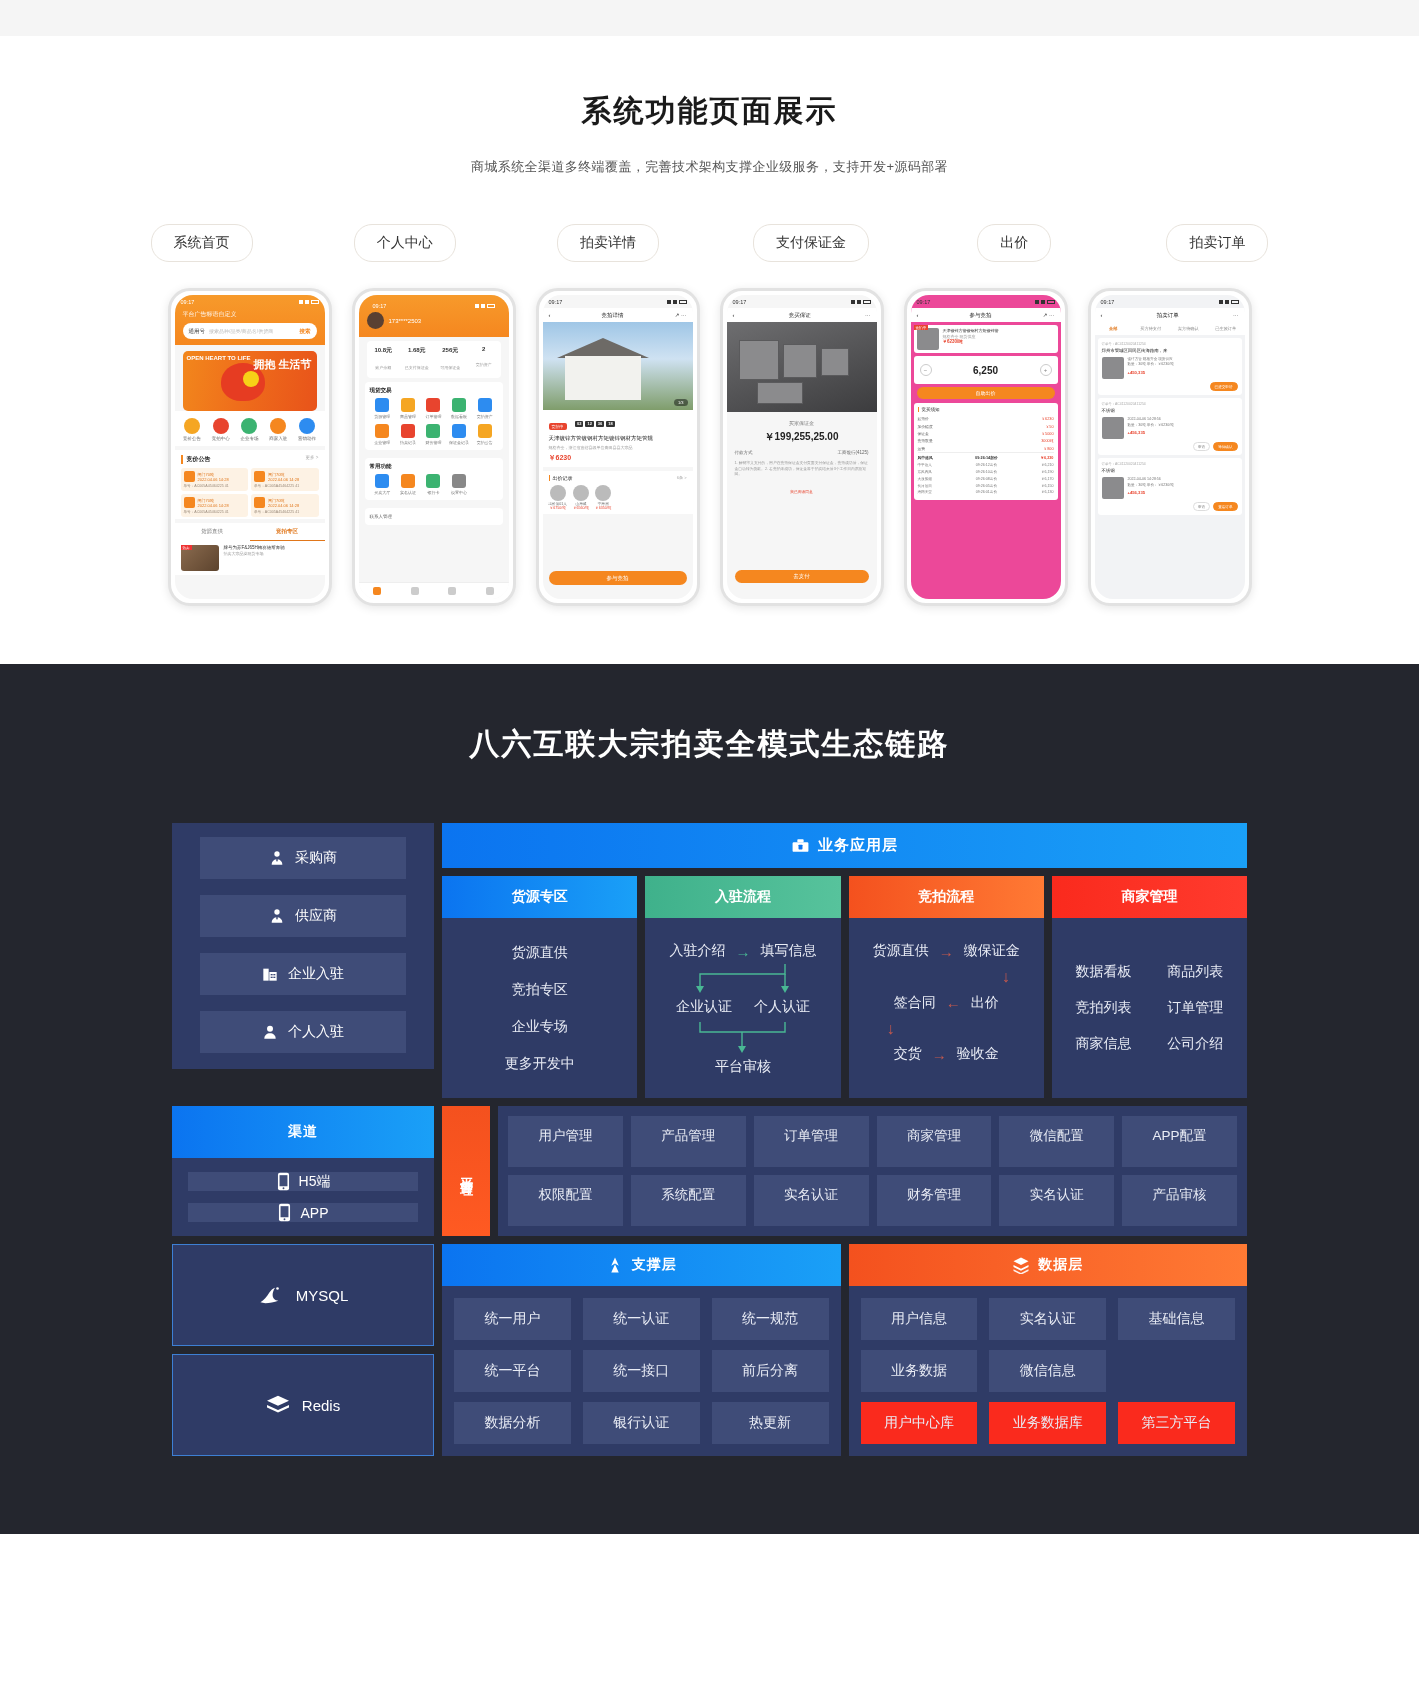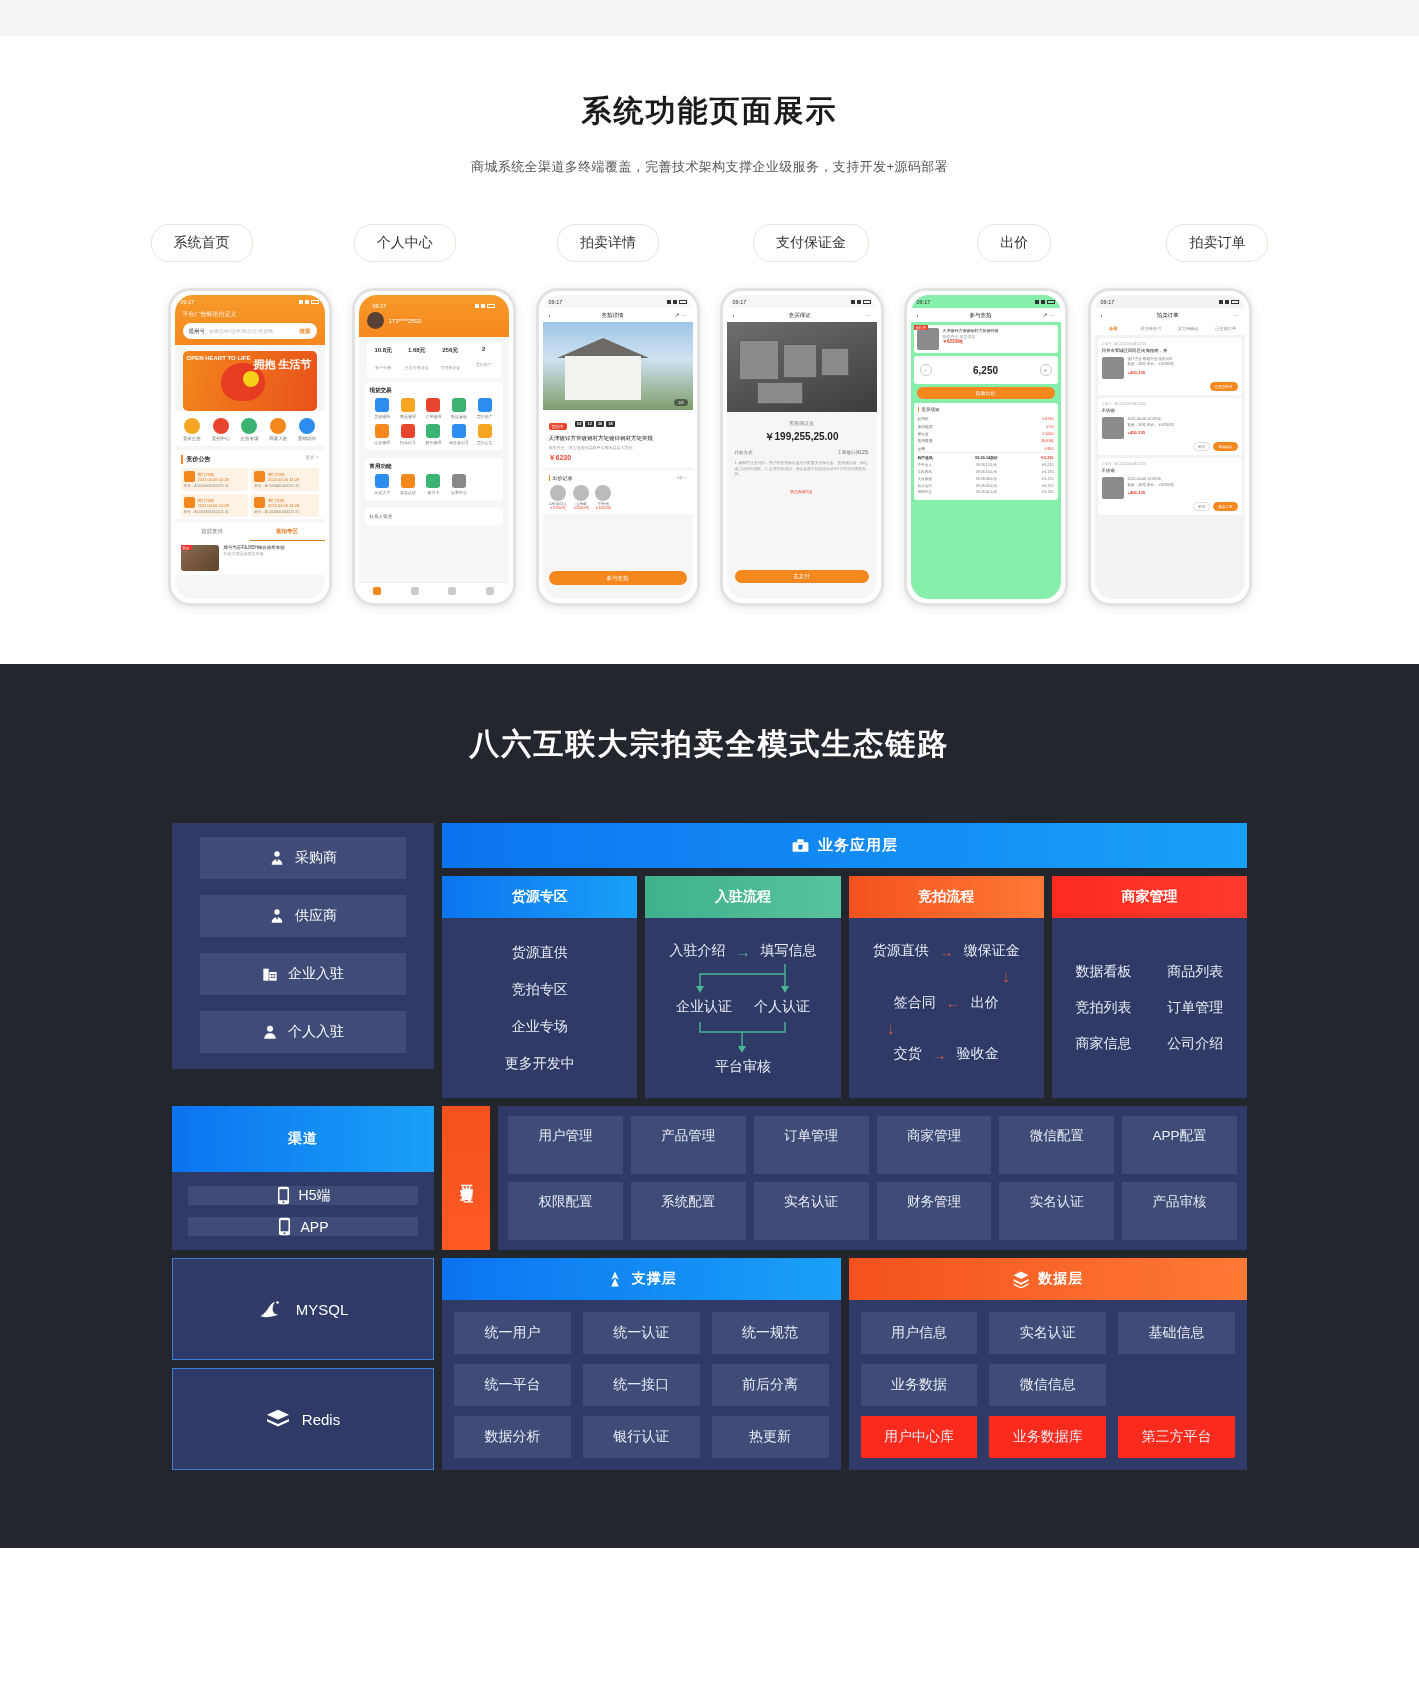--- a/index.html
+++ b/index.html
@@ -621,21 +621,21 @@
           <span>付款方式</span>
           <span>工商银行(4125)</span>
         </div>
         <div class="p4-note">1. 解锁审义支付的，用户在竞拍保证金支付页面支付保证金，竞拍成功后，保证金自动转为货款。2. 若竞拍未成功，保证金将于拍卖结束后3个工作日内原路退回。</div>
         <div class="p4-note" style="text-align:center;color:#e8442e">我已阅读同意</div>
         <div class="p4-btn">去支付</div>
       </div>
     </div>
 
     <div class="phone">
-      <div class="phone-inner" style="background:#86efac">
+      <div class="phone-inner" style="background:#ec4899">
         <div class="status-bar dark">
           <span>09:17</span>
           <span class="sb-right">
               <i class="sb-bar"></i>
               <i class="sb-bar"></i>
               <i class="sb-batt"></i>
             </span>
         </div>
         <div class="p5-bar">
           <span>‹</span>
@@ -926,21 +926,21 @@
                 <div>公司介绍</div>
               </div>
             </div>
           </div>
         </div>
       </div>
     </div>
 
     <div class="arch-row">
       <div class="chan-col">
-        <div class="hdr hdr-blue" style="padding:24px 0;font-size:14px">渠道</div>
+        <div class="hdr hdr-blue" style="padding:17px 0;font-size:14px">渠道</div>
         <div class="chan-body">
           <div class="chan-item">
             <svg width="15" height="19" viewBox="0 0 16 24">
                 <rect x="1" y="1" width="14" height="22" rx="2.5" fill="#fff"></rect>
                 <rect x="3" y="4" width="10" height="14" fill="#3f4c78"></rect>
                 <circle cx="8" cy="20.5" r="1.2" fill="#3f4c78"></circle>
               </svg>
             <span>H5端</span>
           </div>
           <div class="chan-item">

